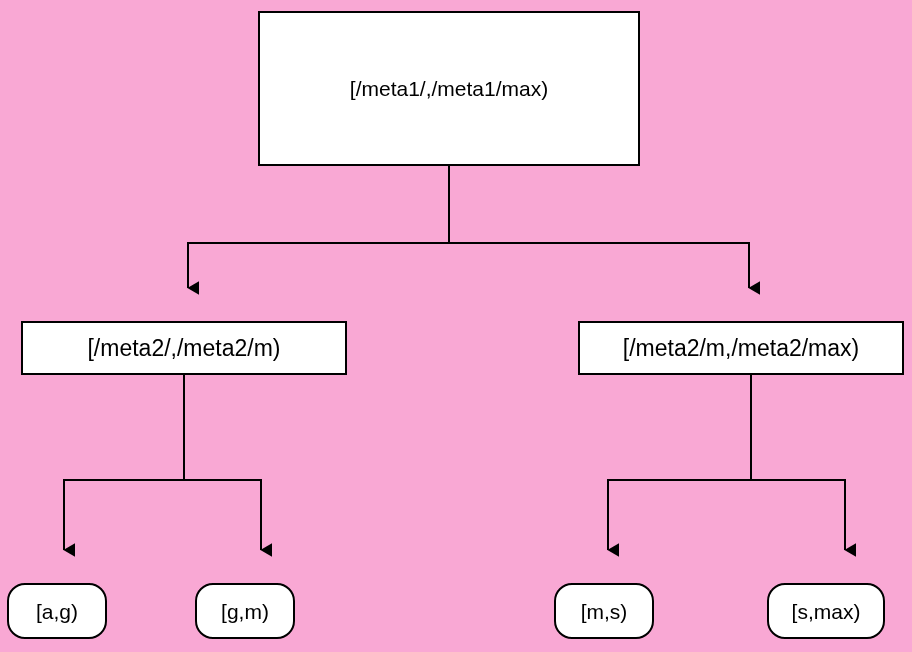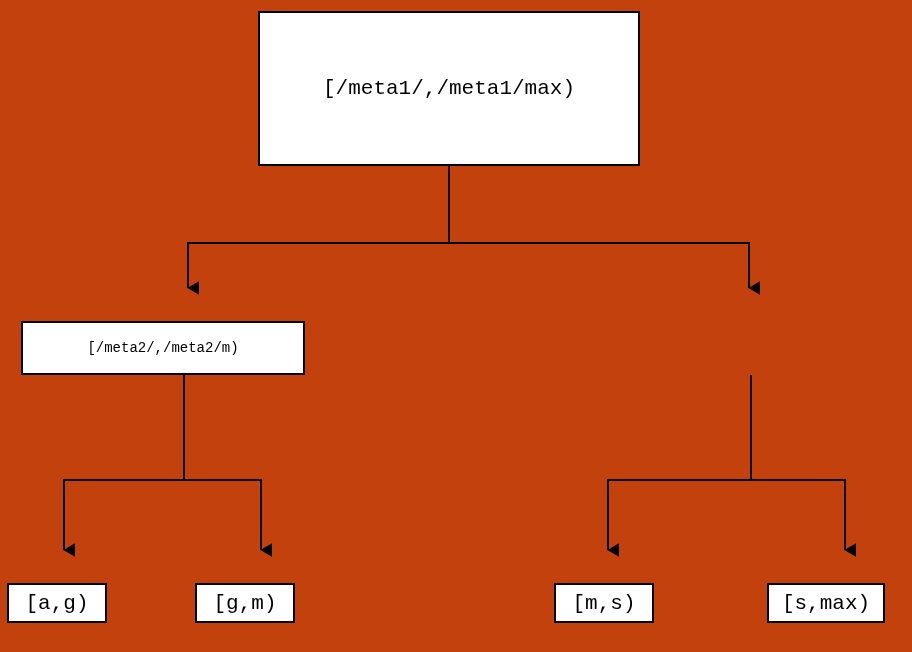--- a/index.html
+++ b/index.html
@@ -5,23 +5,23 @@
 <style>
   html, body {
     margin: 0;
     padding: 0;
     background: #ffffff;
   }
   #canvas {
     position: relative;
     width: 912px;
     height: 652px;
-    background: #c2410c;
+    background: #f9a8d4;
     overflow: hidden;
-    font-family: Liberation Mono, monospace;
+    font-family: Liberation Sans, sans-serif;
   }
   #edge-layer {
     position: absolute;
     left: 0;
     top: 0;
     width: 912px;
     height: 652px;
     pointer-events: none;
   }
   .node {
@@ -34,24 +34,24 @@
     justify-content: center;
     color: #000000;
     white-space: pre;
   }
   .node-label {
     display: block;
     line-height: 1;
     letter-spacing: 0px;
   }
   .node-root   { left: 258px; top: 11px;  width: 382px; height: 155px; font-size: 21px; }
-  .node-mid    { top: 321px; width: 284px; height: 54px; font-size: 14px; justify-content: center; }
+  .node-mid    { top: 321px; width: 326px; height: 54px; font-size: 23px; justify-content: center; }
   .node-mid-l  { left: 21px; }
   .node-mid-r  { left: 578px; }
-  .node-leaf   { top: 583px; height: 40px; font-size: 21px; }
+  .node-leaf   { top: 583px; height: 56px; font-size: 21px; border-radius: 18px; }
   .leaf-ag     { left: 7px;   width: 100px; }
   .leaf-gm     { left: 195px; width: 100px; }
   .leaf-ms     { left: 554px; width: 100px; }
   .leaf-smax   { left: 767px; width: 118px; }
 </style>
 </head>
 <body>
 
 <div id="canvas">
 
@@ -88,20 +88,23 @@
   </svg>
 
   <div class="node node-root">
     <span class="node-label">[/meta1/,/meta1/max)</span>
   </div>
 
   <div class="node node-mid node-mid-l">
     <span class="node-label">[/meta2/,/meta2/m)</span>
   </div>
 
+  <div class="node node-mid node-mid-r">
+    <span class="node-label">[/meta2/m,/meta2/max)</span>
+  </div>
 
   <div class="node node-leaf leaf-ag">
     <span class="node-label">[a,g)</span>
   </div>
 
   <div class="node node-leaf leaf-gm">
     <span class="node-label">[g,m)</span>
   </div>
 
   <div class="node node-leaf leaf-ms">

